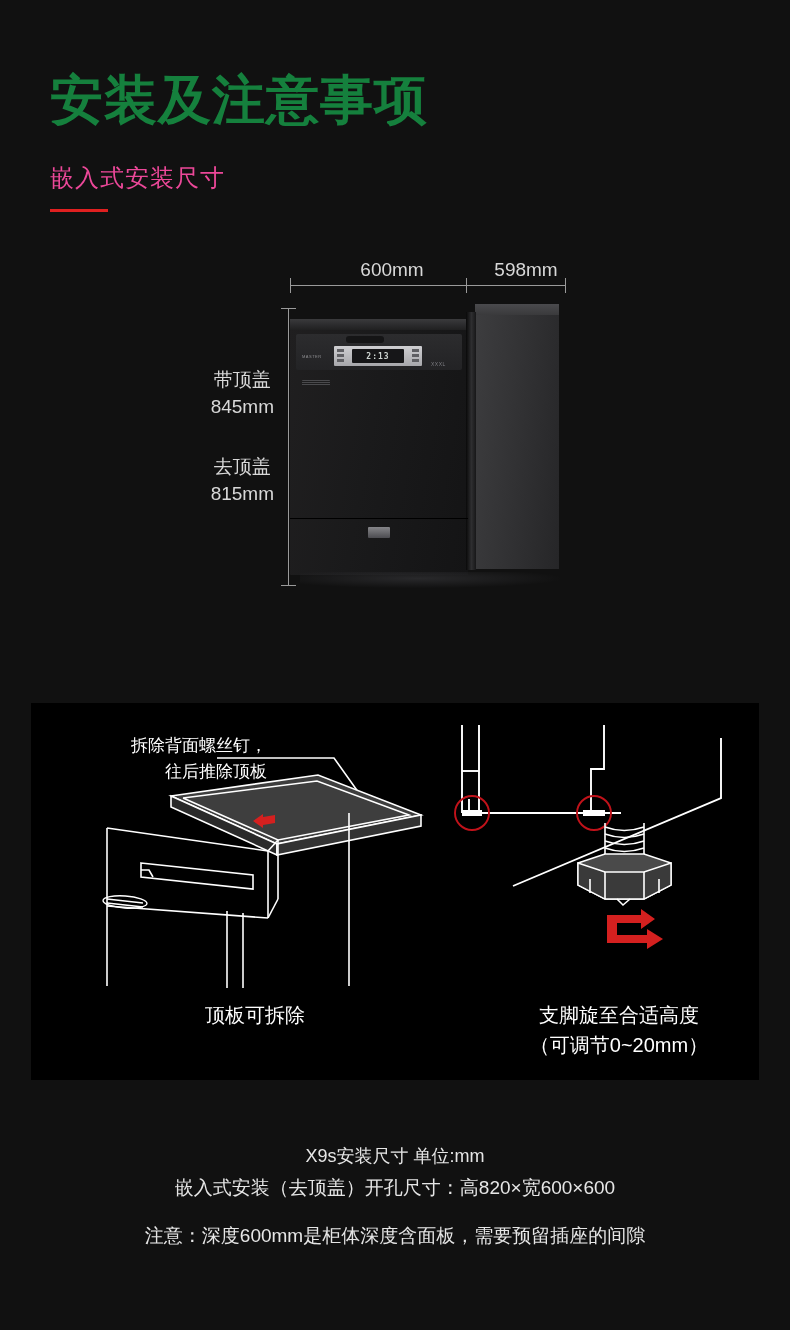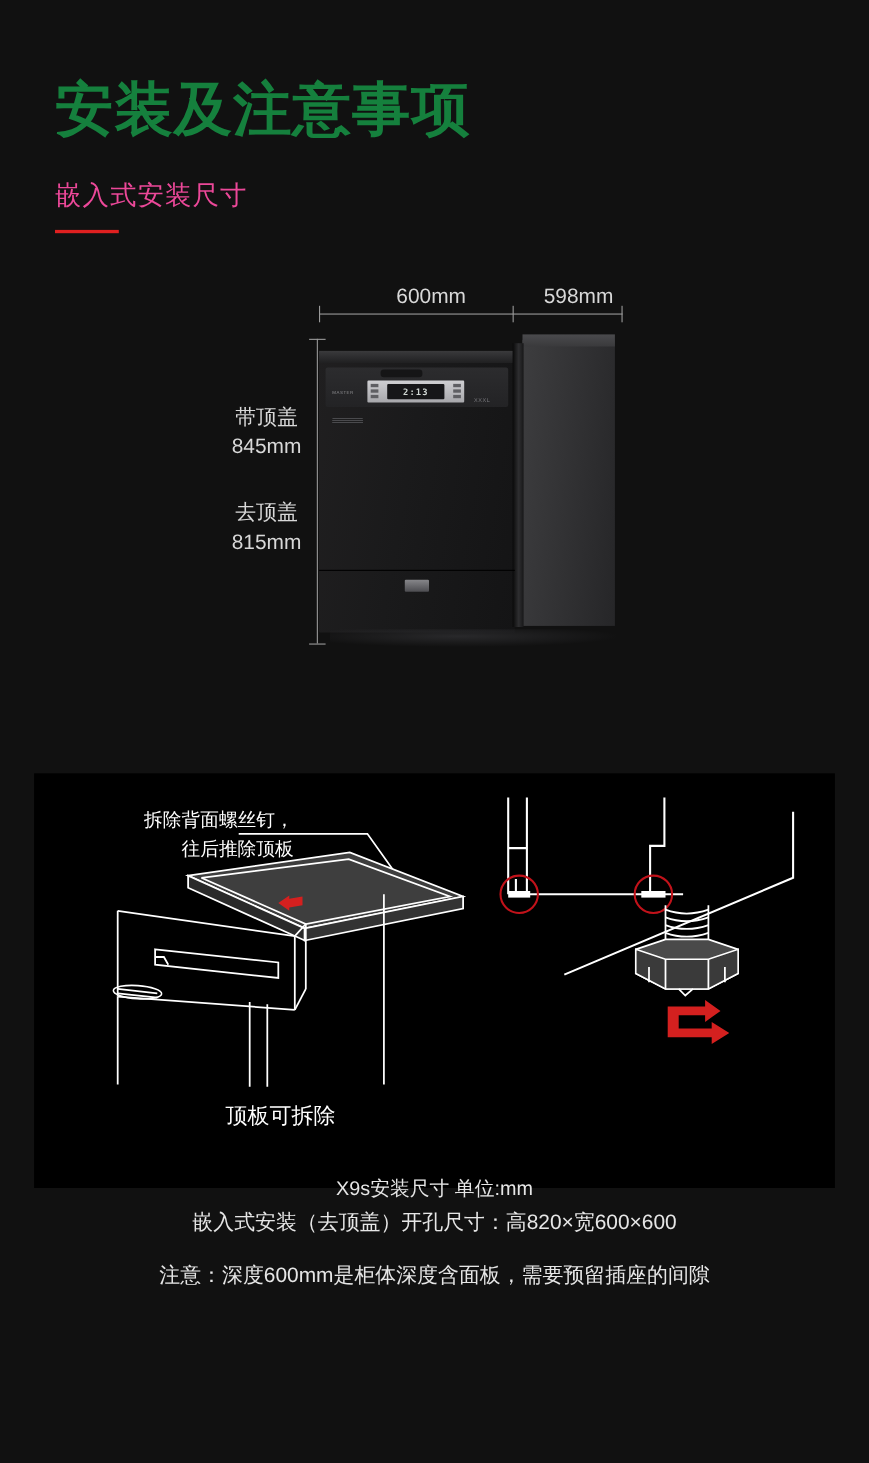--- a/index.html
+++ b/index.html
@@ -163,21 +163,21 @@
   }
   .cap-left  { top:297px; }
   .cap-right { top:297px; }
 
   svg { display:block; }
   .lw { fill:none; stroke:#ffffff; stroke-width:1.6; }
   .lw2 { fill:none; stroke:#ffffff; stroke-width:1.9; }
   .rc { fill:none; stroke:#c1121a; stroke-width:1.9; }
 
   
-  .specs { position:absolute; left:0; top:1064px; width:790px; text-align:center; }
+  .specs { position:absolute; left:0; top:1140px; width:790px; text-align:center; }
   .spec-line { color:#e6e6e6; font-size:19px; line-height:32px; white-space:nowrap; }
   .spec-line.head { font-size:18px; }
   .spec-gap { height:16px; }
 </style>
 </head>
 <body>
 
 <div class="page">
 
   <div class="title">安装及注意事项</div>
@@ -304,20 +304,22 @@
         <polygon points="147,160 174,169 213,169 240,160 240,182 213,196 174,196 147,182" fill="#3a3a3a" stroke="#ffffff" stroke-width="1.4"></polygon>
         <path class="lw" d="M174 169 L174 196 M213 169 L213 196"></path>
         <path class="lw" d="M159 176 L159 190 M228 176 L228 190" stroke-width="1.2"></path>
 
         <path class="lw" d="M186 196 L192 202 L199 196" stroke-width="1.2"></path>
 
         <path d="M176 212 L210 212 L210 206 L224 216 L210 226 L210 220 L186 220
                  L186 232 L216 232 L216 226 L232 236 L216 246 L216 240 L176 240 Z" fill="#d4201f"></path>
       </svg>
 
+      <div class="caption cap-right">支脚旋至合适高度
+（可调节0~20mm）</div>
     </div>
   </div>
 
   <div class="specs">
     <div class="spec-line head">X9s安装尺寸  单位:mm</div>
     <div class="spec-line">嵌入式安装（去顶盖）开孔尺寸：高820×宽600×600</div>
     <div class="spec-gap"></div>
     <div class="spec-line">注意：深度600mm是柜体深度含面板，需要预留插座的间隙</div>
   </div>
 

